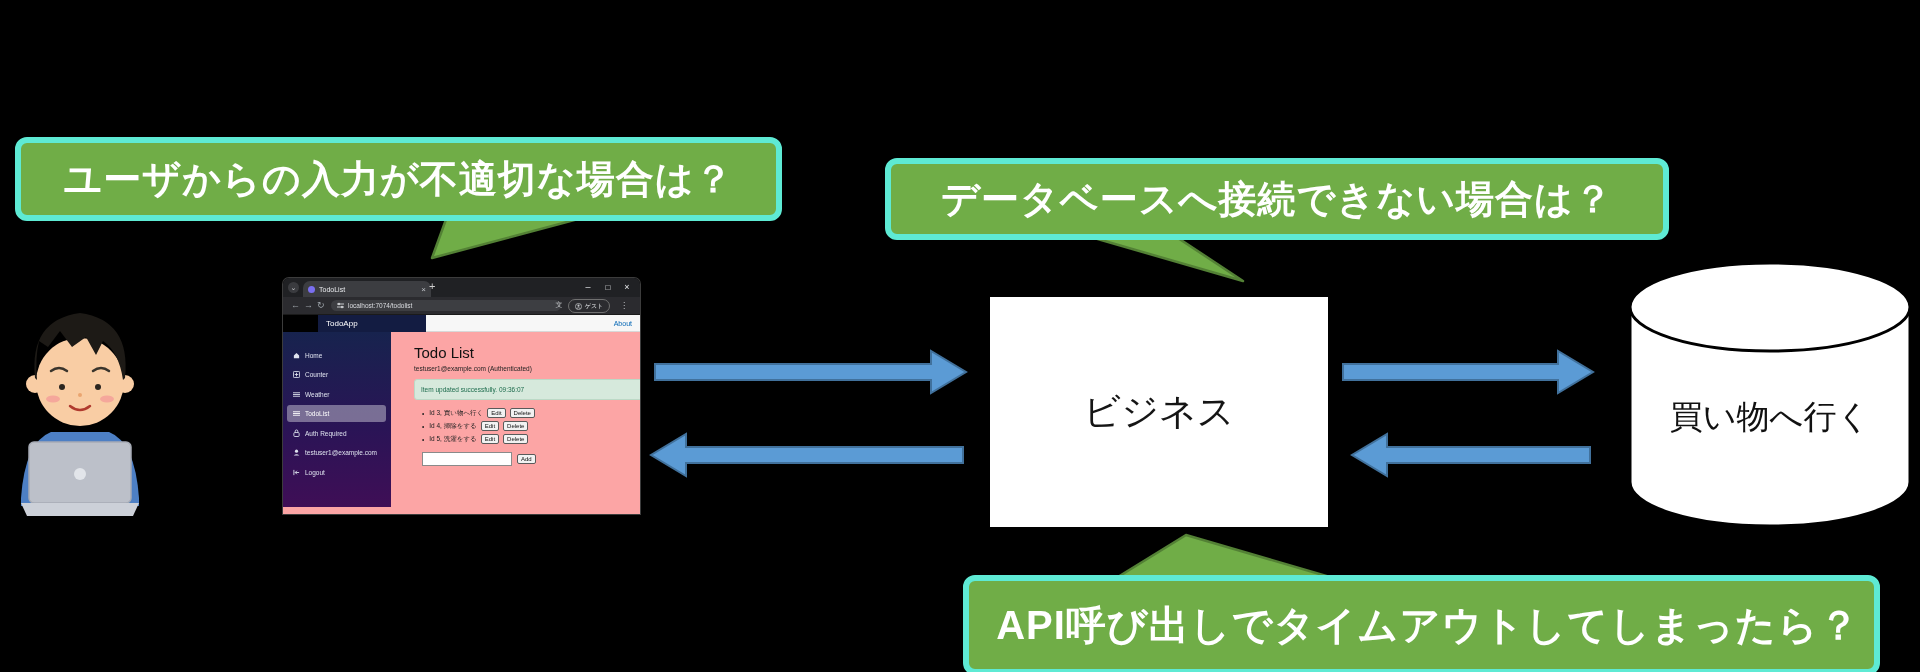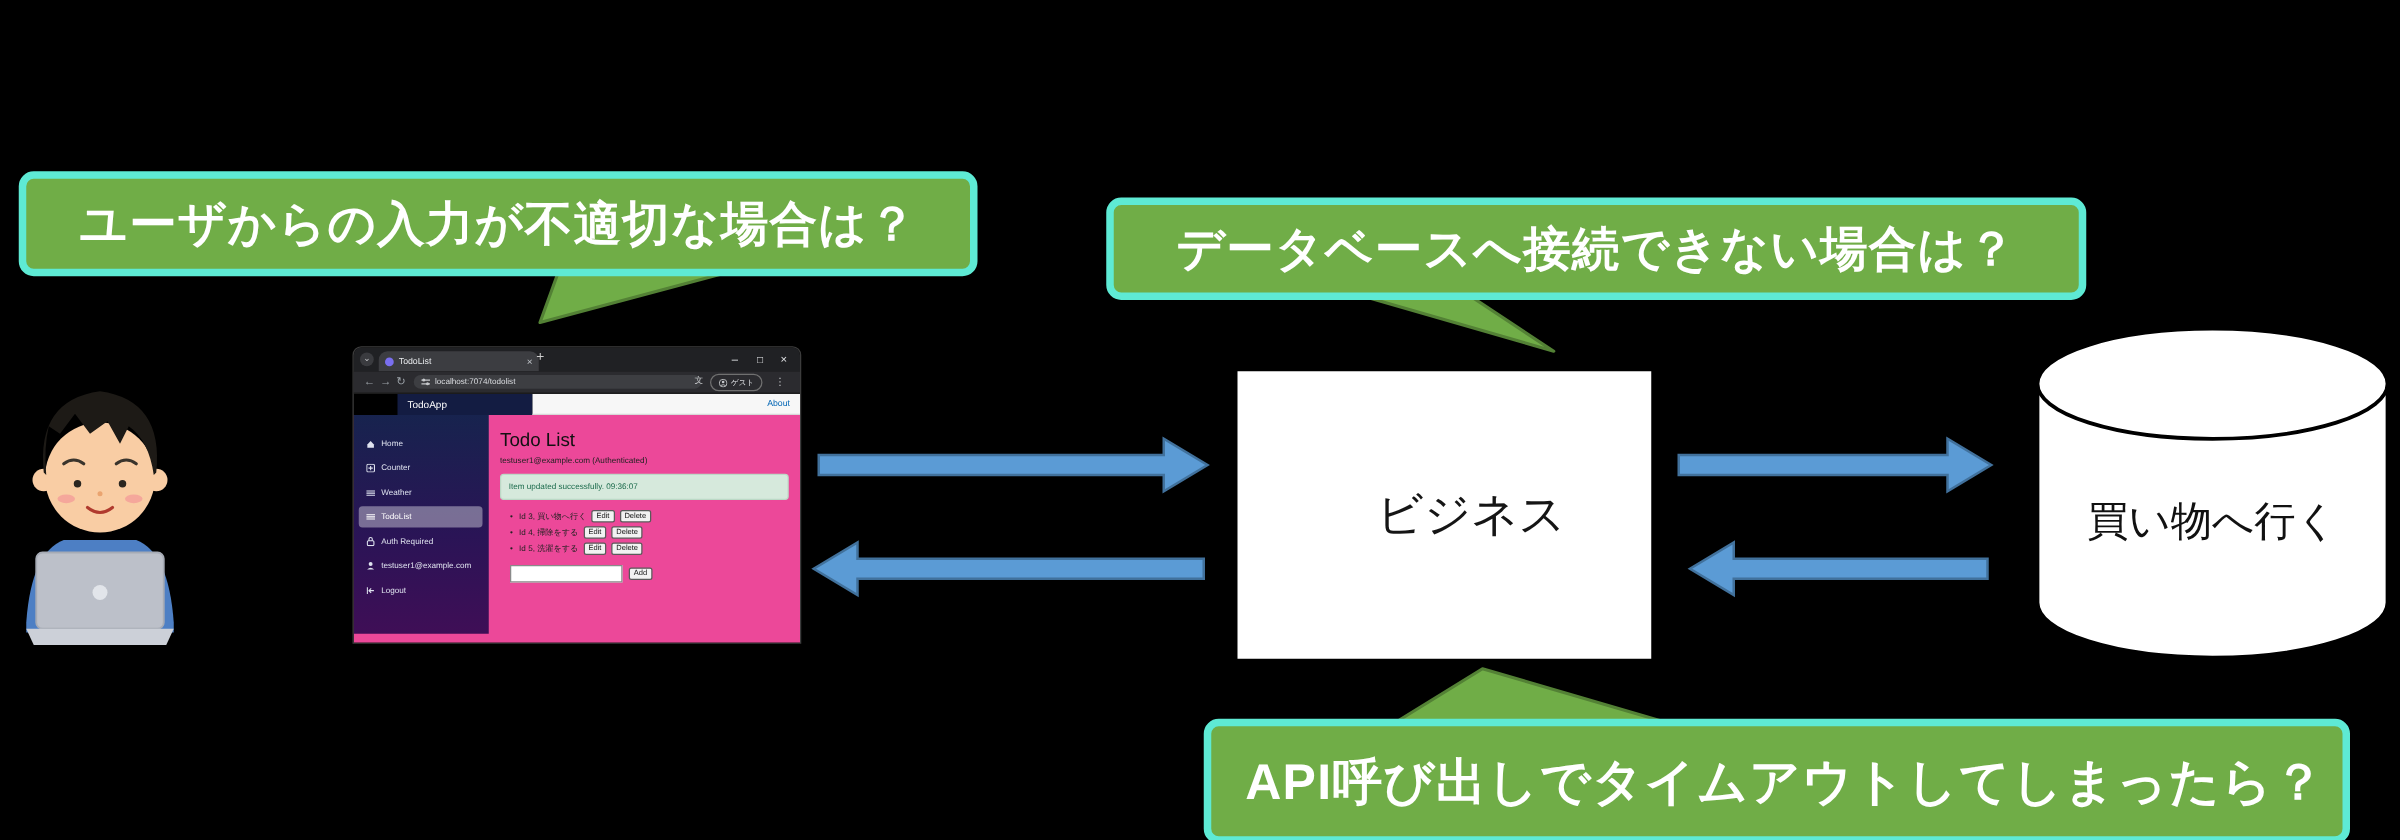--- a/index.html
+++ b/index.html
@@ -7,23 +7,23 @@
          font-family:"Liberation Sans","DejaVu Sans",sans-serif;}
   svg.overlay{position:absolute;left:0;top:0;z-index:1;}
   
   .bubble{position:absolute;z-index:2;background:#70ad47;border:6px solid #5eead4;
           border-radius:12px;color:#fff;font-weight:bold;display:flex;align-items:center;
           justify-content:center;font-size:38px;letter-spacing:1px;text-align:center;}
   #bubble-user{left:15px;top:137px;width:755px;height:72px;}
   #bubble-db{left:885px;top:137px;width:772px;height:70px;margin-top:21px;}
   #bubble-api{left:963px;top:575px;width:892px;height:88px;font-size:40px;padding-left:13px;}
   
-  .logic-box{position:absolute;left:990px;top:297px;width:288px;height:230px;background:#fff;
+  .logic-box{position:absolute;left:990px;top:297px;width:338px;height:230px;background:#fff;
              z-index:2;display:flex;flex-direction:column;align-items:center;justify-content:center;
-             color:#151515;font-size:37px;line-height:1.35;padding-left:43px;}
+             color:#151515;font-size:37px;line-height:1.35;}
   
   .db-wrap{position:absolute;left:1625px;top:260px;width:290px;height:270px;z-index:2;}
   .db-label{position:absolute;left:0;top:135px;width:290px;text-align:center;
             color:#111;font-size:33px;}
   
   .person{position:absolute;left:15px;top:292px;width:130px;height:228px;z-index:2;}
   
   .browser{position:absolute;left:283px;top:278px;width:357px;height:236px;z-index:3;
            border-radius:6px 6px 0 0;overflow:hidden;box-shadow:0 0 0 1px #3c3c3c;}
   .titlebar{position:relative;height:19px;background:#202124;}
@@ -50,21 +50,21 @@
   .translate{position:absolute;right:76px;top:3px;width:10px;height:10px;color:#c7c9cc;font-size:7px;
              line-height:10px;text-align:center;}
   .dots{position:absolute;right:12px;top:0;color:#c7c9cc;font-size:8px;line-height:17px;}
   
   .app-header{display:flex;height:17px;padding-left:35px;}
   .brand{width:108px;background:#131c42;color:#fff;font-size:8px;line-height:17px;
          padding-left:8px;box-sizing:border-box;flex:0 0 auto;}
   .app-topbar{flex:1;background:#f7f7f7;border-bottom:1px solid #d8d8d8;display:flex;
               align-items:center;justify-content:flex-end;padding-right:8px;box-sizing:border-box;}
   .about{color:#0366b5;font-size:7px;}
-  .app-body{display:flex;height:183px;background:#ec4899;}
+  .app-body{display:flex;height:183px;background:#fca5a5;gap:14px;}
   .sidebar{width:108px;flex:0 0 auto;height:175px;padding-top:12px;box-sizing:border-box;
            background:linear-gradient(180deg,#17234e 0%,#2a1456 55%,#3f0e56 100%);}
   .nav-item{height:17px;margin:2.5px 5px 2.5px 4px;display:flex;align-items:center;gap:5px;
             padding-left:6px;color:#dfe3ef;font-size:6.5px;border-radius:3px;white-space:nowrap;}
   .nav-item.active{background:rgba(255,255,255,.38);color:#fff;}
   .nav-item svg{flex:0 0 auto;}
   .content{flex:1;position:relative;padding:12px 0 0 9px;box-sizing:border-box;}
   .content h1{margin:0;font-size:15px;font-weight:400;color:#111;}
   .user-line{margin-top:4px;font-size:6.5px;color:#222;}
   .alert{margin-top:7px;width:231px;background:#d6e9dc;border:1px solid #bcd9c6;color:#1c6b4c;

